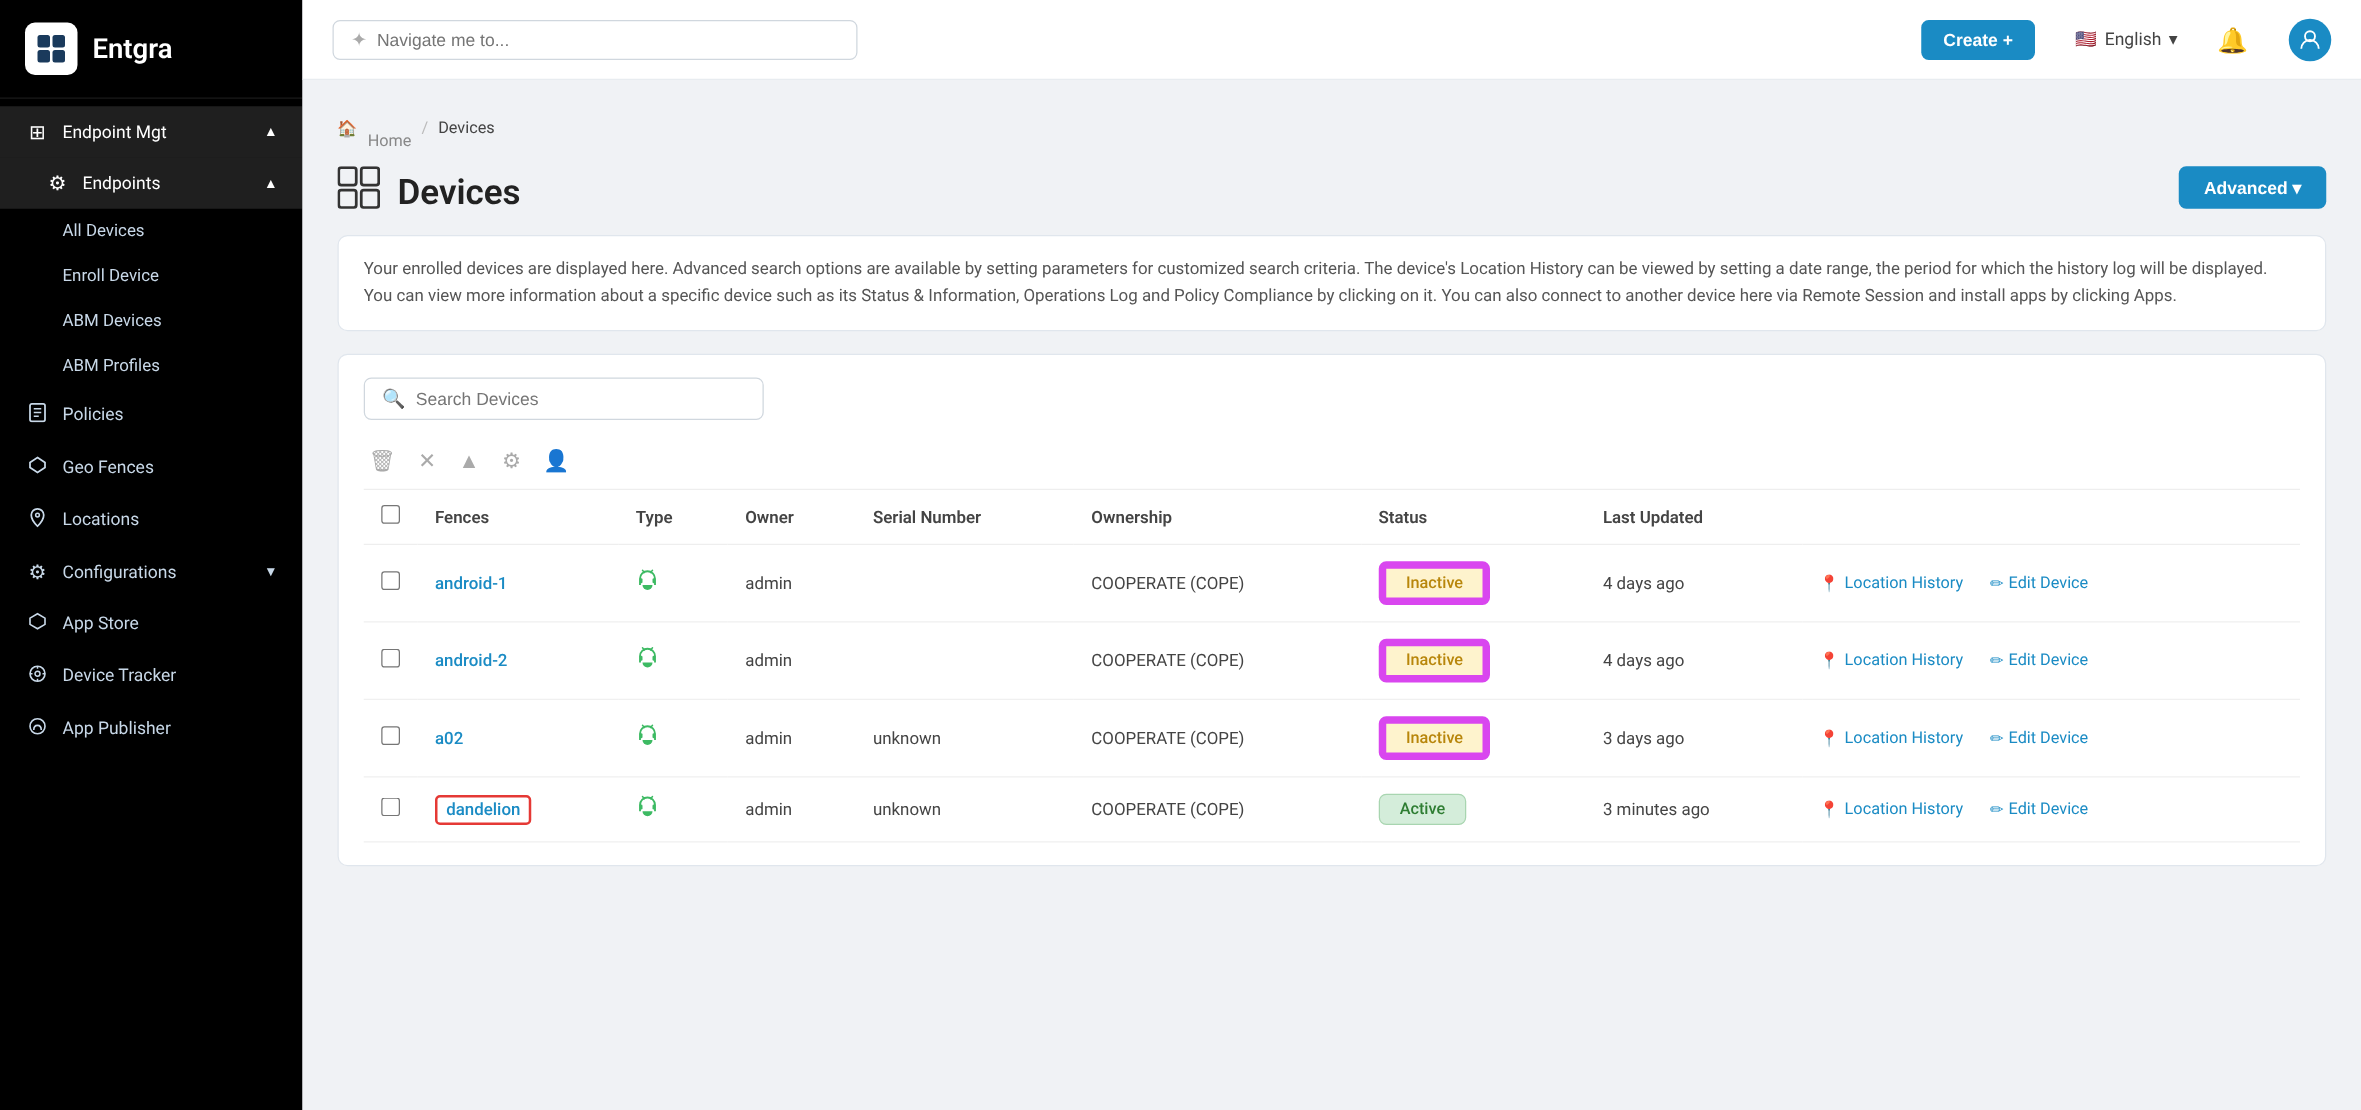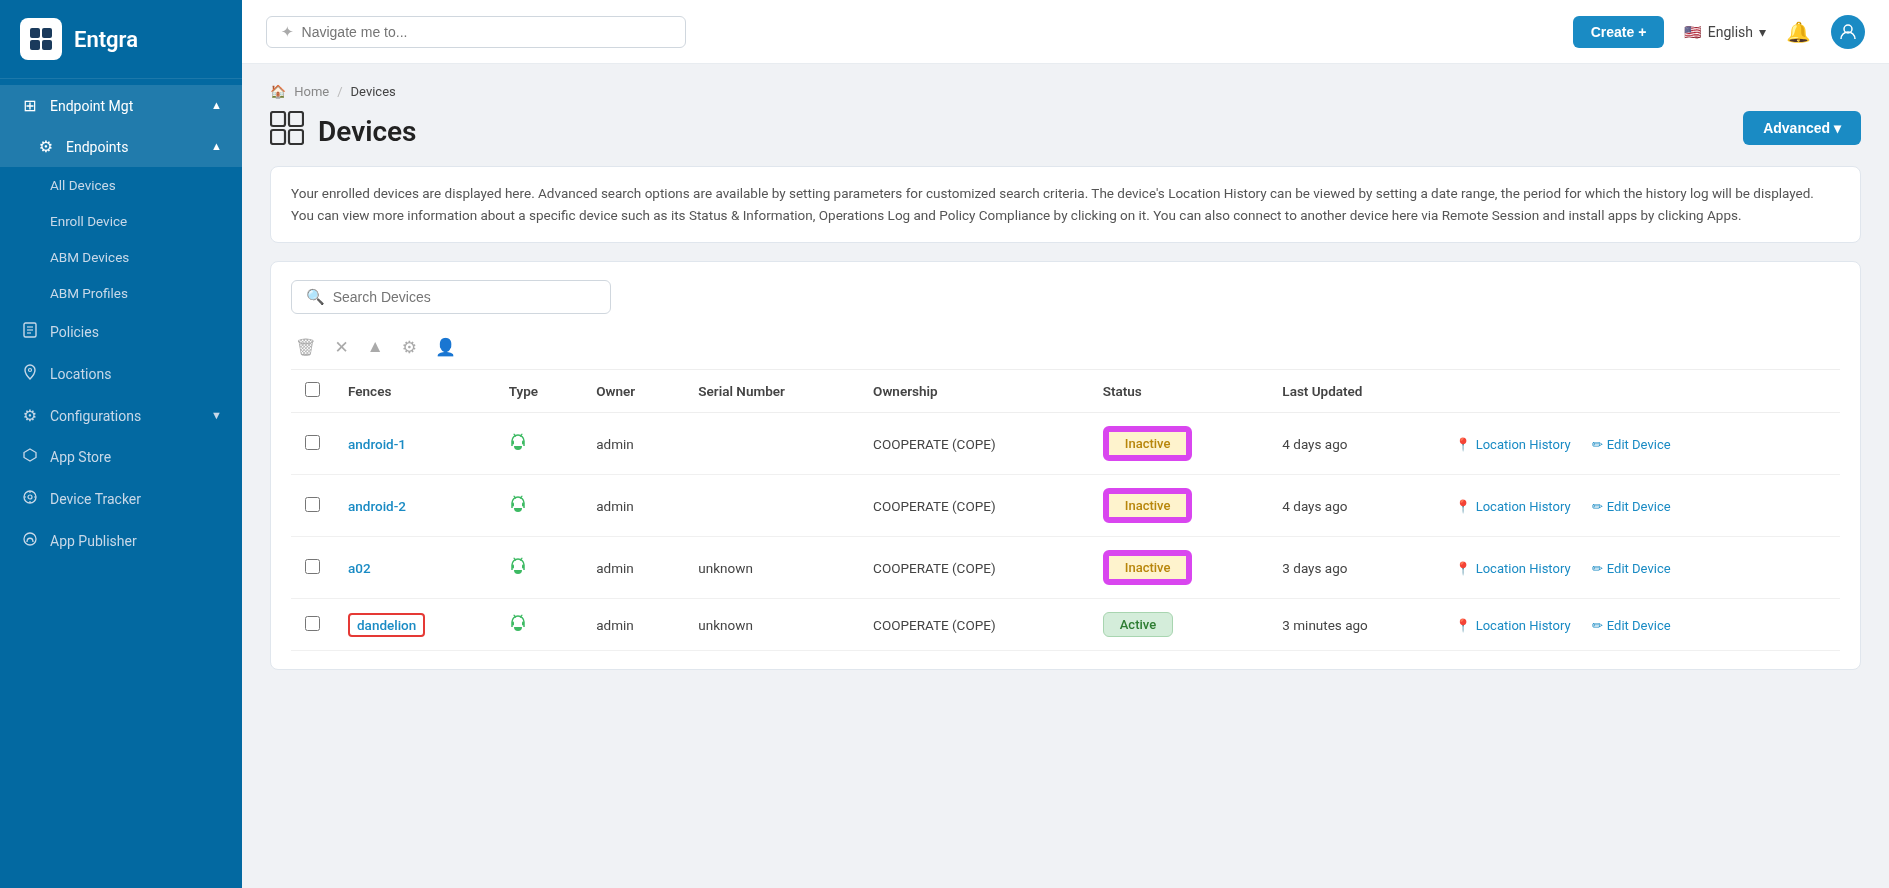--- a/index.html
+++ b/index.html
@@ -2,21 +2,21 @@
 <html><head>
   <meta charset="utf-8">
   <style>
     * { box-sizing: border-box; margin: 0; padding: 0; }
     body { font-family: -apple-system, BlinkMacSystemFont, 'Segoe UI', Roboto, sans-serif; background: #f0f2f5; display: flex; height: 888px; overflow: hidden; }
 
     
     .sidebar {
       width: 242px;
       min-width: 242px;
-      background: #0369a1;
+      background: #000000;
       color: #fff;
       display: flex;
       flex-direction: column;
       height: 888px;
       overflow-y: auto;
     }
     .sidebar-logo {
       display: flex;
       align-items: center;
       padding: 18px 20px;
@@ -98,21 +98,21 @@
       border: none;
       outline: none;
       font-size: 14px;
       color: #666;
       width: 100%;
       background: transparent;
     }
     .topnav-right {
       display: flex;
       align-items: center;
-      gap: 20px;
+      gap: 32px;
       margin-left: auto;
       justify-content: space-between;
     }
     .btn-create {
       background: #1a8bc4;
       color: #fff;
       border: none;
       border-radius: 6px;
       padding: 8px 18px;
       font-size: 14px;
@@ -151,21 +151,21 @@
       padding: 20px 28px;
     }
     .breadcrumb {
       display: flex;
       align-items: center;
       gap: 8px;
       font-size: 13px;
       color: #888;
       margin-bottom: 12px;
     }
-    .breadcrumb a { color: #888; text-decoration: none; }
+    .breadcrumb a { color: #888; text-decoration: none; margin-top: 22px; }
     .breadcrumb .sep { color: #bbb; }
     .breadcrumb .current { color: #444; }
 
     .page-header {
       display: flex;
       align-items: flex-start;
       margin-bottom: 14px;
     }
     .page-title-row {
       display: flex;
@@ -344,20 +344,28 @@
     <div class="sidebar-item">
       <span class="item-icon">
         <svg width="16" height="16" viewBox="0 0 16 16" fill="none">
           <rect x="2" y="1" width="12" height="14" rx="1.5" stroke="#c8d8e8" stroke-width="1.4"></rect>
           <line x1="5" y1="5" x2="11" y2="5" stroke="#c8d8e8" stroke-width="1.2"></line>
           <line x1="5" y1="8" x2="11" y2="8" stroke="#c8d8e8" stroke-width="1.2"></line>
           <line x1="5" y1="11" x2="9" y2="11" stroke="#c8d8e8" stroke-width="1.2"></line>
         </svg>
       </span>
       <span>Policies</span>
+    </div>
+    <div class="sidebar-item">
+      <span class="item-icon">
+        <svg width="16" height="16" viewBox="0 0 16 16" fill="none">
+          <polygon points="8,2 14,6 14,10 8,14 2,10 2,6" stroke="#c8d8e8" stroke-width="1.4" fill="none"></polygon>
+        </svg>
+      </span>
+      <span>Geo Fences</span>
     </div>
     <div class="sidebar-item">
       <span class="item-icon">
         <svg width="14" height="16" viewBox="0 0 14 16" fill="none">
           <path d="M7 1C4.24 1 2 3.24 2 6c0 4 5 9 5 9s5-5 5-9c0-2.76-2.24-5-5-5z" stroke="#c8d8e8" stroke-width="1.4" fill="none"></path>
           <circle cx="7" cy="6" r="1.5" stroke="#c8d8e8" stroke-width="1.2" fill="none"></circle>
         </svg>
       </span>
       <span>Locations</span>
     </div>

